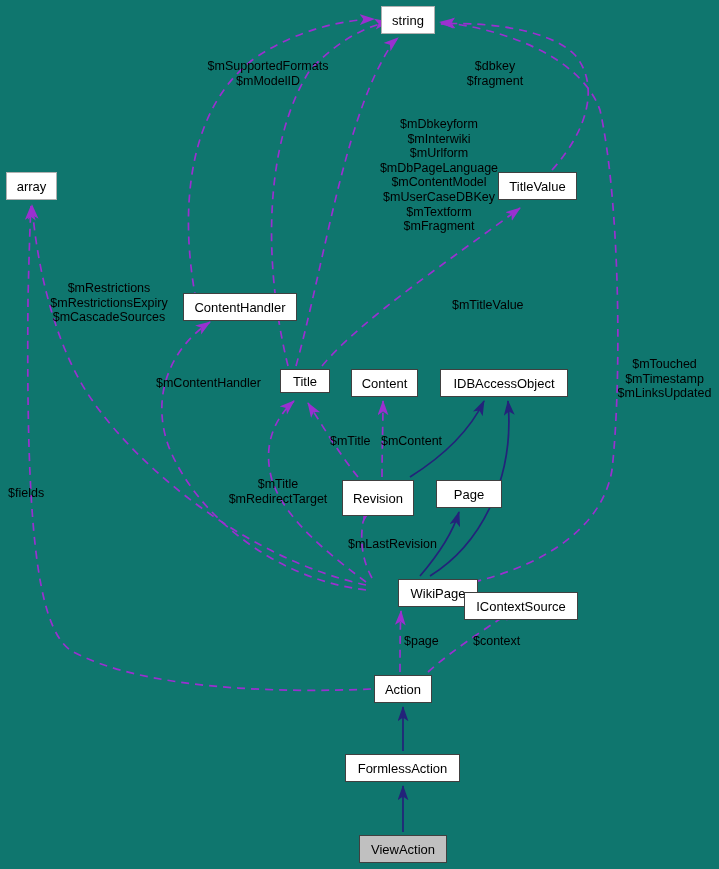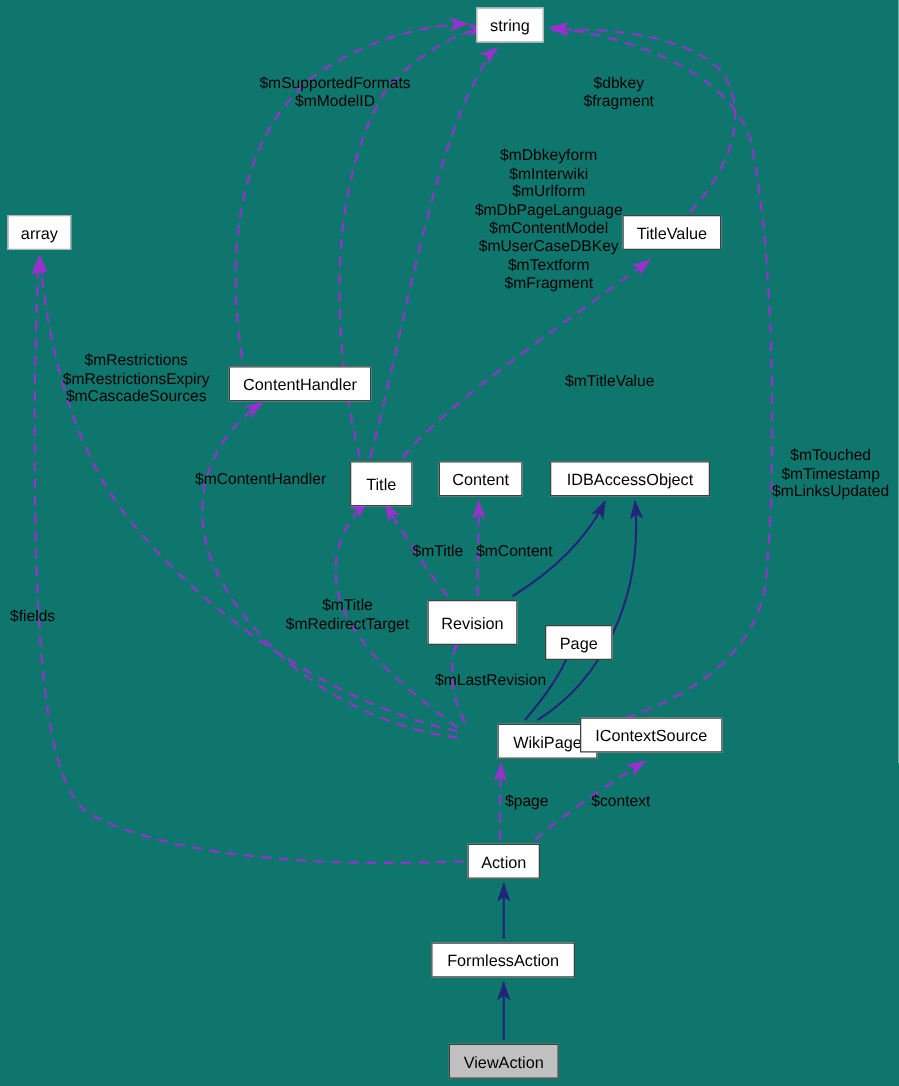--- a/index.html
+++ b/index.html
@@ -130,45 +130,45 @@
   </div>
 
   <div class="node dark" style="left:498px;top:172px;width:79px;height:28px;">
     <span>TitleValue</span>
   </div>
 
   <div class="node dark" style="left:183px;top:293px;width:114px;height:28px;">
     <span>ContentHandler</span>
   </div>
 
-  <div class="node dark" style="left:280px;top:369px;width:50px;height:36px;">
+  <div class="node dark" style="left:280px;top:369px;width:50px;height:24px;">
     <span>Title</span>
   </div>
 
   <div class="node dark" style="left:351px;top:369px;width:67px;height:28px;">
     <span>Content</span>
   </div>
 
   <div class="node dark" style="left:440px;top:369px;width:128px;height:28px;text-align:right;">
     <span>IDBAccessObject</span>
   </div>
 
   <div class="node dark" style="left:342px;top:480px;width:72px;height:36px;">
     <span>Revision</span>
   </div>
 
-  <div class="node dark" style="left:436px;top:500px;width:54px;height:28px;">
+  <div class="node dark" style="left:436px;top:480px;width:66px;height:28px;">
     <span>Page</span>
   </div>
 
   <div class="node dark" style="left:363px;top:579px;width:80px;height:28px;margin-left:35px;">
     <span>WikiPage</span>
   </div>
 
-  <div class="node dark" style="left:464px;top:574px;width:114px;height:28px;">
+  <div class="node dark" style="left:464px;top:592px;width:114px;height:28px;">
     <span>IContextSource</span>
   </div>
 
   <div class="node dark" style="left:374px;top:675px;width:58px;height:28px;">
     <span>Action</span>
   </div>
 
   <div class="node dark" style="left:345px;top:754px;width:115px;height:28px;">
     <span>FormlessAction</span>
   </div>

